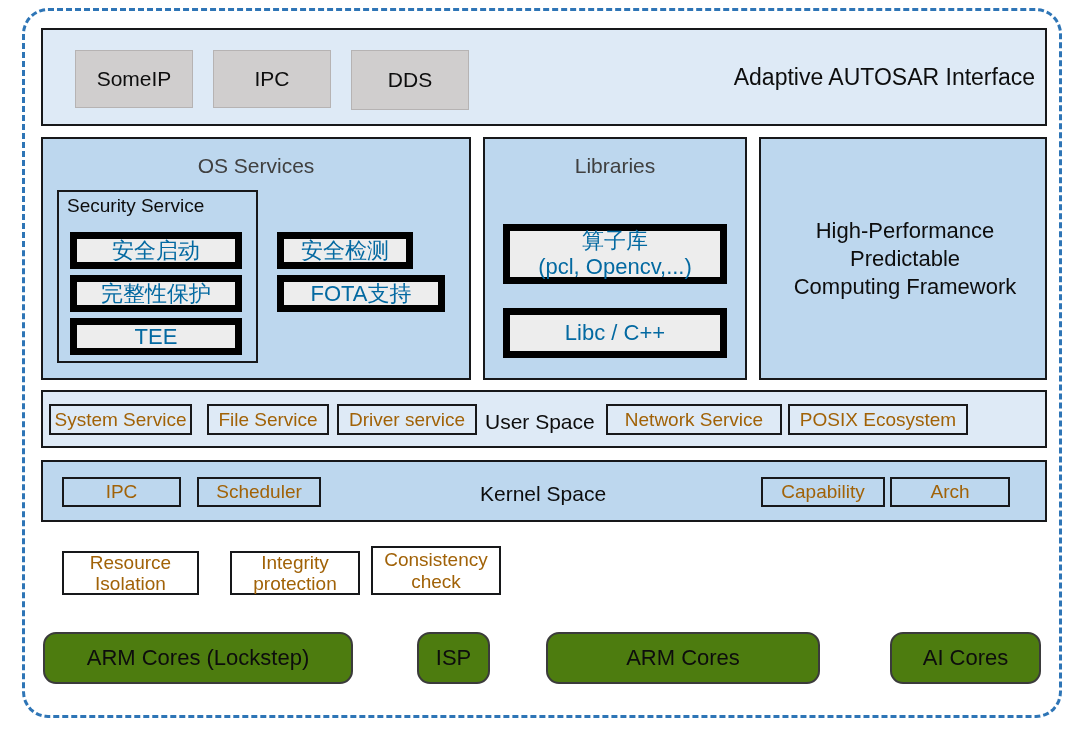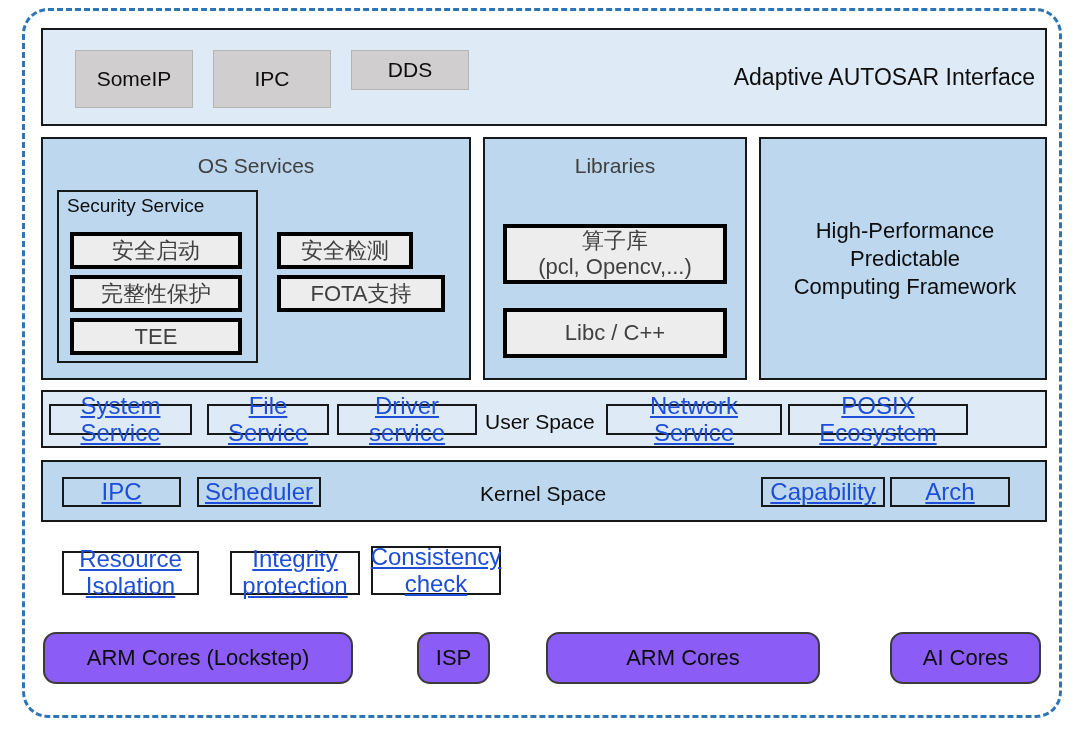--- a/index.html
+++ b/index.html
@@ -61,62 +61,61 @@
     display: flex;
     align-items: center;
     justify-content: center;
     font-size: 21px;
     color: #0d0d0d;
     text-align: center;
   }
   .chip-core {
     position: absolute;
     box-sizing: border-box;
-    background: #8b5cf6;
+    background: #4d7c0f;
     border: 2px solid #3b3b3b;
     border-radius: 13px;
     display: flex;
     align-items: center;
     justify-content: center;
     font-size: 22px;
     color: #0d0d0d;
     text-align: center;
   }
 
   
   .chip-soft {
     position: absolute;
     box-sizing: border-box;
     background: #EDEDED;
-    border: 4px solid #000000;
+    border: 7px solid #000000;
     display: flex;
     align-items: center;
     justify-content: center;
     font-size: 22px;
     line-height: 1.18;
-    color: #404040;
+    color: #0369a1;
     text-align: center;
     white-space: pre-line;
   }
 
   
   .box-outline {
     position: absolute;
     box-sizing: border-box;
     background: transparent;
     border: 2px solid #17181a;
     display: flex;
     align-items: center;
     justify-content: center;
-    font-size: 24px;
+    font-size: 19px;
     line-height: 1.12;
-    color: #1d4ed8;
+    color: #a16207;
     text-align: center;
     white-space: pre-line;
-    text-decoration: underline;
   }
 
   
   .group-box {
     position: absolute;
     box-sizing: border-box;
     background: transparent;
     border: 2px solid #17181a;
   }
   .group-box-label {
@@ -144,21 +143,21 @@
 
 <div id="stage">
 
   <div class="outer-boundary"></div>
 
   <div class="panel panel-pale" style="left:41px; top:28px; width:1006px; height:98px;">
     <div class="band-text" style="right:10px; top:34px; font-size:23px;">Adaptive AUTOSAR Interface</div>
   </div>
   <div class="chip-gray" style="left:75px; top:50px; width:118px; height:58px;">SomeIP</div>
   <div class="chip-gray" style="left:213px; top:50px; width:118px; height:58px;">IPC</div>
-  <div class="chip-gray" style="left:351px; top:50px; width:118px; height:40px;">DDS</div>
+  <div class="chip-gray" style="left:351px; top:50px; width:118px; height:60px;">DDS</div>
 
   <div class="panel panel-mid" style="left:41px; top:137px; width:430px; height:243px;">
     <div class="panel-title" style="top:14px;">OS Services</div>
   </div>
 
   <div class="group-box" style="left:57px; top:190px; width:201px; height:173px;">
     <div class="group-box-label">Security Service</div>
   </div>
 
   <div class="chip-soft" style="left:70px; top:232px; width:172px; height:37px;">安全启动</div>

